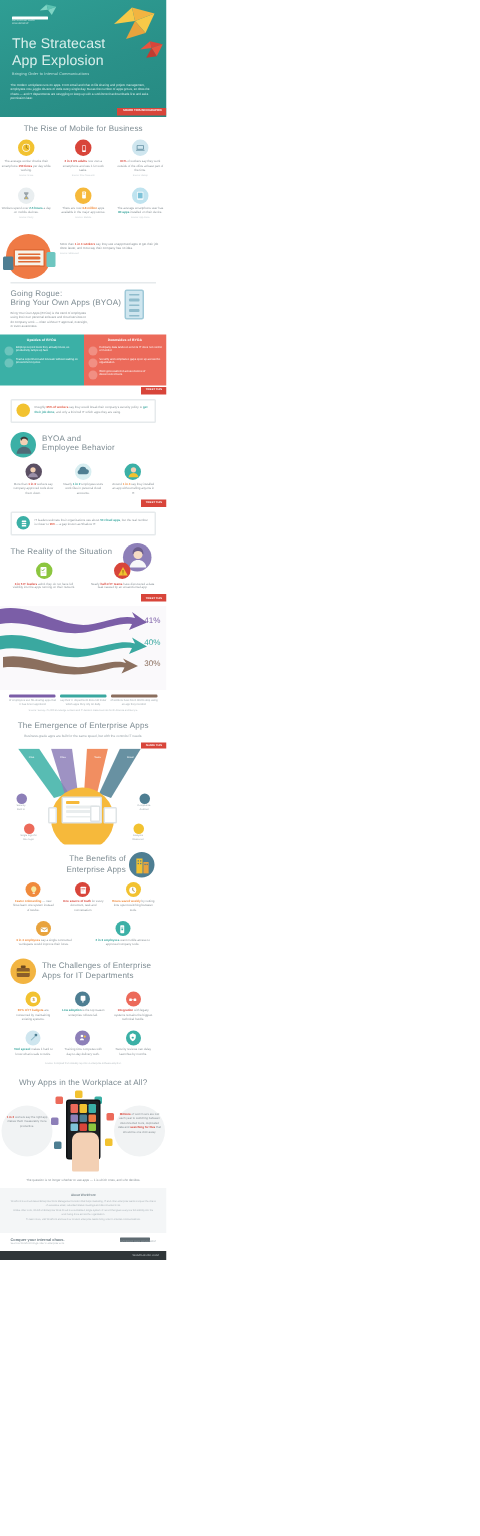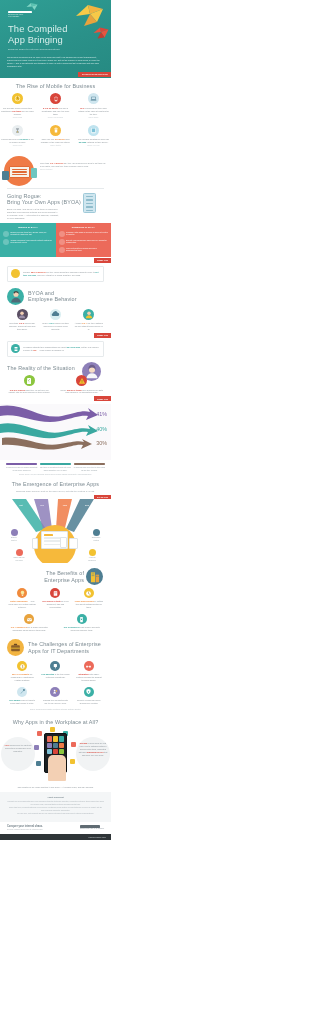--- a/index.html
+++ b/index.html
@@ -222,22 +222,22 @@
       <polygon points="16,12 31,7 23,23" fill="#e8543f"></polygon>
       <polygon points="16,12 23,23 9,25" fill="#c33b30"></polygon>
     </svg>
 
     <div class="logo">
       <div class="bar"></div>
       <div class="sm">ENTERPRISE WORK MANAGEMENT</div>
     </div>
 
     <h1>
-      <span>The Compiled</span><br>
-      <span>App Bringing</span>
+      <span>The Stratecast</span><br>
+      <span>App Explosion</span>
     </h1>
     <div class="tag">Bringing Order to Internal Communications</div>
     <div class="intro">The modern workplace runs on apps. From email and chat to file sharing and project management, employees now juggle dozens of tools every single day. But as the number of apps grows, so does the chaos — and IT departments are struggling to keep up with a workforce that downloads first and asks permission later.</div>
     <div class="redbtn">SHARE THIS INFOGRAPHIC</div>
   </div>
 
   <div class="sec s-rise pad">
     <div class="h2">The Rise of Mobile for Business</div>
 
     <div class="row3" style="margin-top:4px;">

